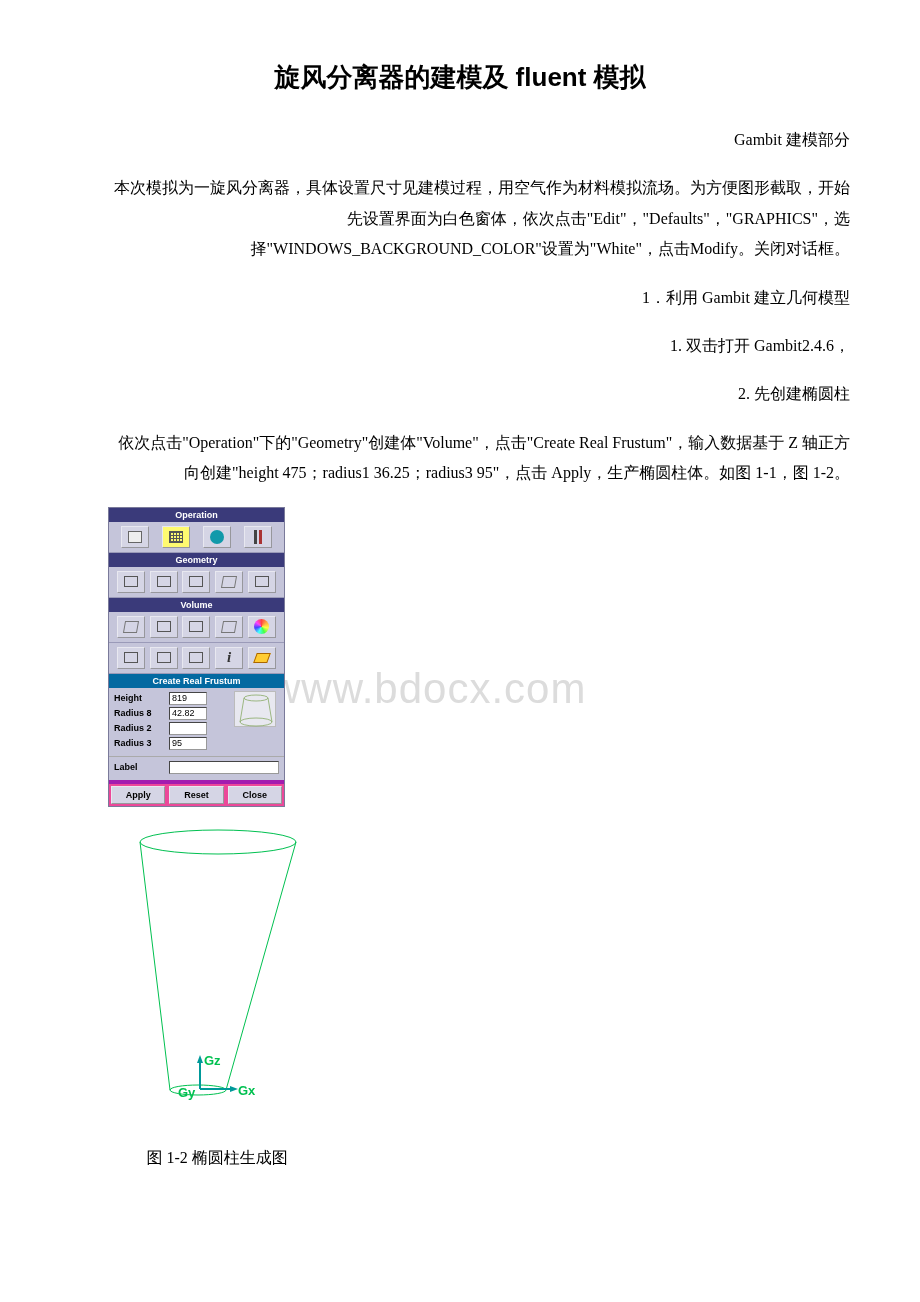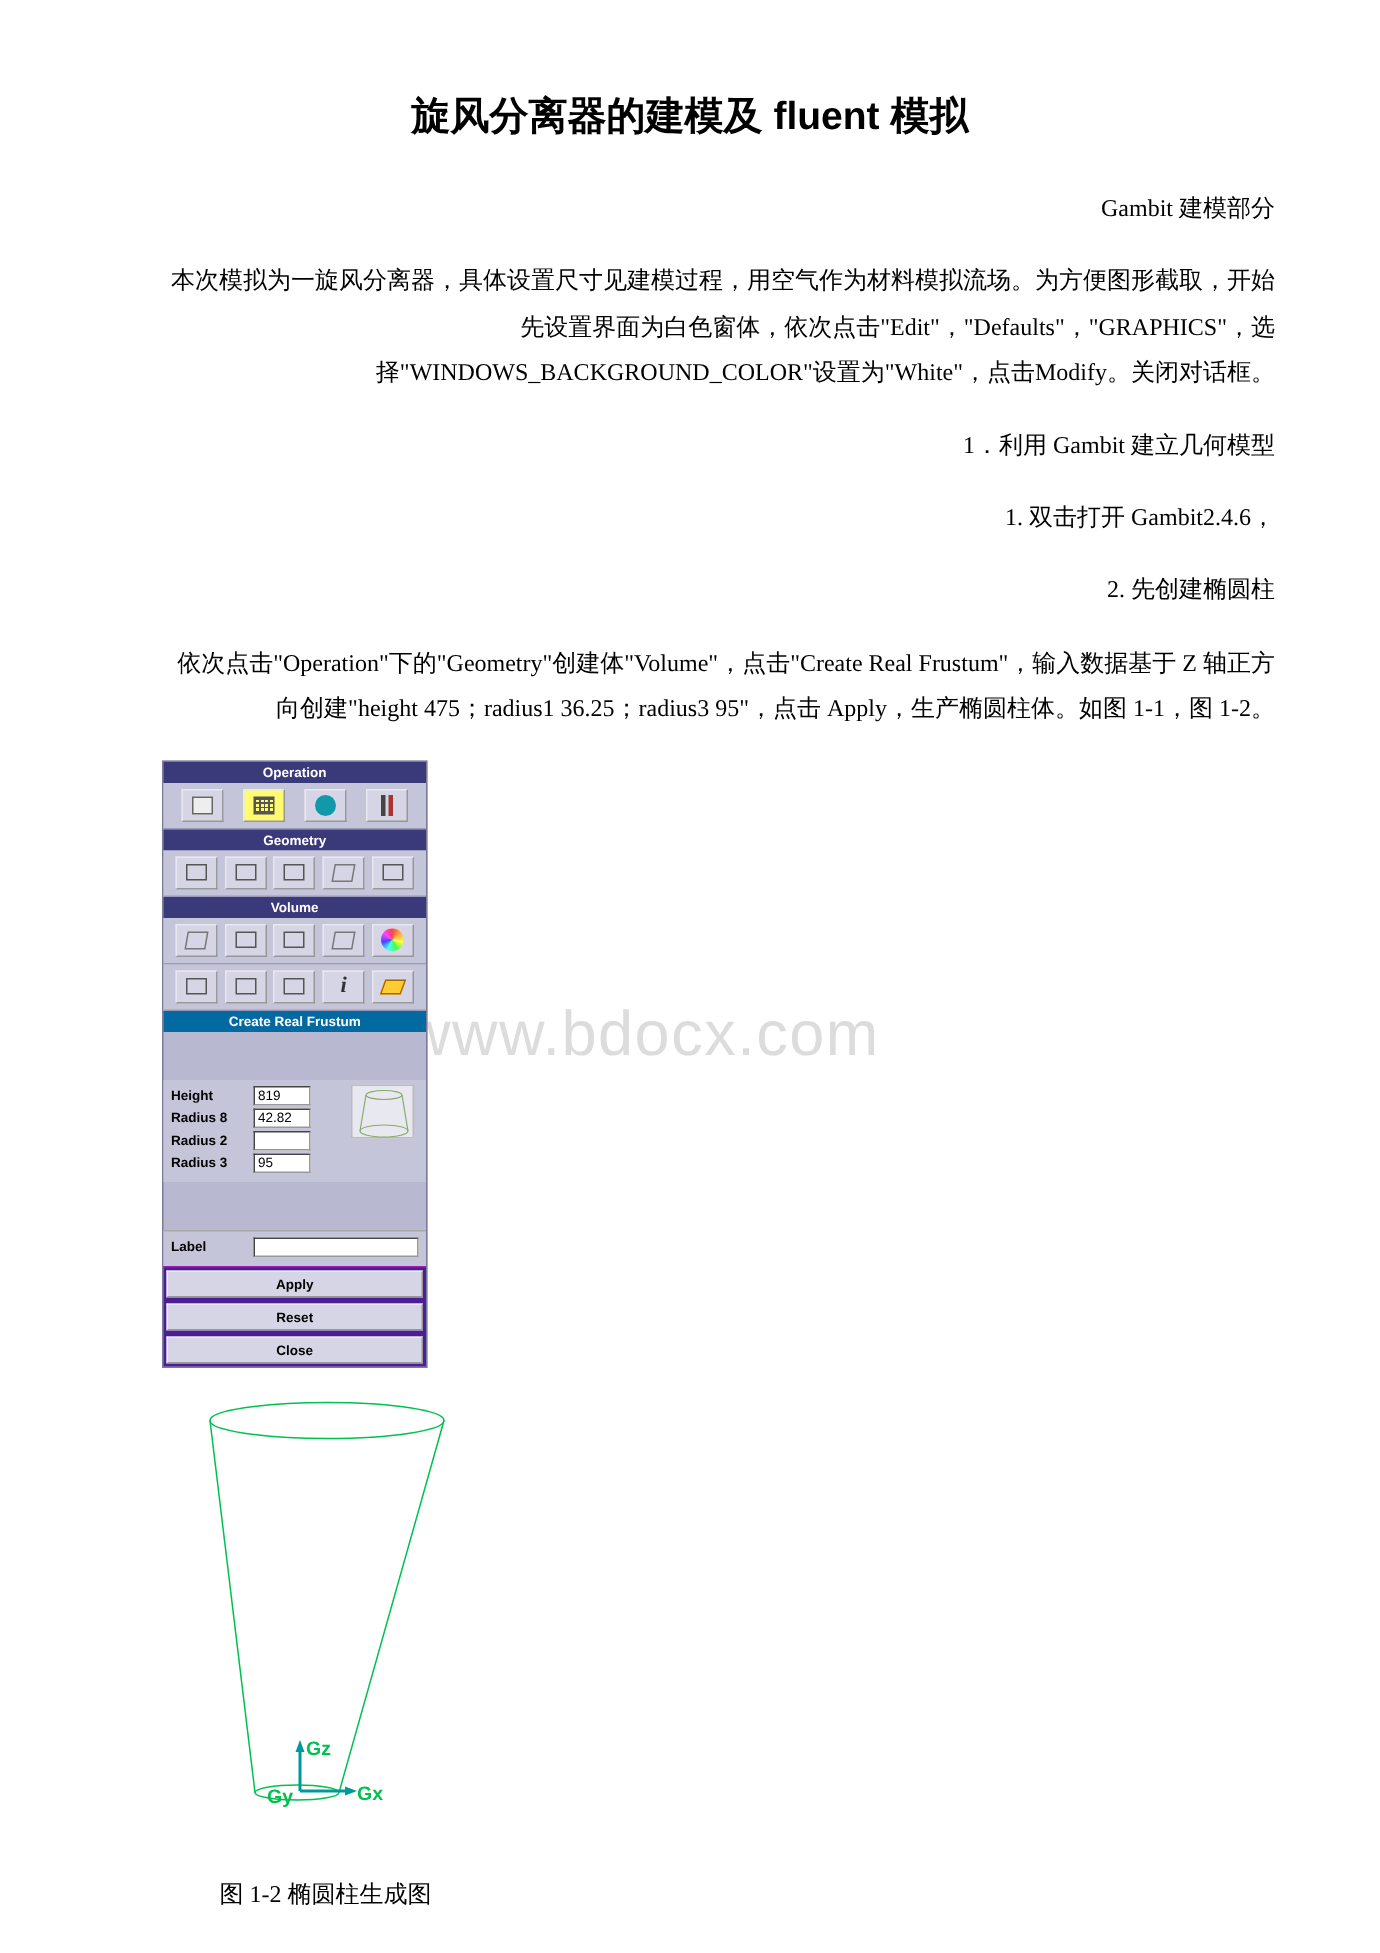--- a/index.html
+++ b/index.html
@@ -72,21 +72,20 @@
     .icon-tool { width: 3px; height: 14px; background:#444; }
     .icon-tool2 { width: 3px; height: 14px; background:#a33; margin-left:2px;}
     .icon-box { width:14px; height:11px; border:1.5px solid #555; }
     .icon-3d { width:14px; height:12px; border:1.5px solid #777; transform:skewX(-10deg);}
     .icon-palette { width:15px; height:15px; border-radius:50%; background: conic-gradient(#f44,#fa4,#ff4,#4f4,#4ff,#44f,#f4f,#f44); }
     .icon-eraser { width:14px; height:10px; background:#fc3; border:1px solid #a60; transform:skewX(-20deg);}
     .icon-info { width:12px; height:14px; font-family:serif; font-style:italic; font-weight:bold; color:#333; font-size:15px; line-height:12px; text-align:center;}
     .form-section {
       background: #c5c5da;
       padding: 4px 5px;
-      margin-top: 32px;
     }
     .form-row {
       display: flex;
       align-items: center;
       margin-bottom: 2px;
       font-size: 9px;
     }
     .form-label { width: 55px; font-weight: bold; }
     .form-input {
       flex: 0 0 38px;
@@ -102,23 +101,22 @@
       position: absolute;
       right: 8px;
       top: 3px;
       width: 42px; height: 36px;
       border:1px solid #bbb;
       background:#e8e8f0;
     }
     .pos-section { position: relative; }
     .btn-row {
       display:flex;
-      background:#4c1d95;
-      border-top:1px solid #a21caf;
-      flex-direction:column;
+      background:#ec4899;
+      border-top:4px solid #a21caf;
     }
     .panel-btn {
       flex:1;
       text-align:center;
       font-size:9px;
       font-weight:bold;
       padding:3px 0;
       background:#d5d5e5;
       border:1px outset #e8e8f0;
       margin:2px;

